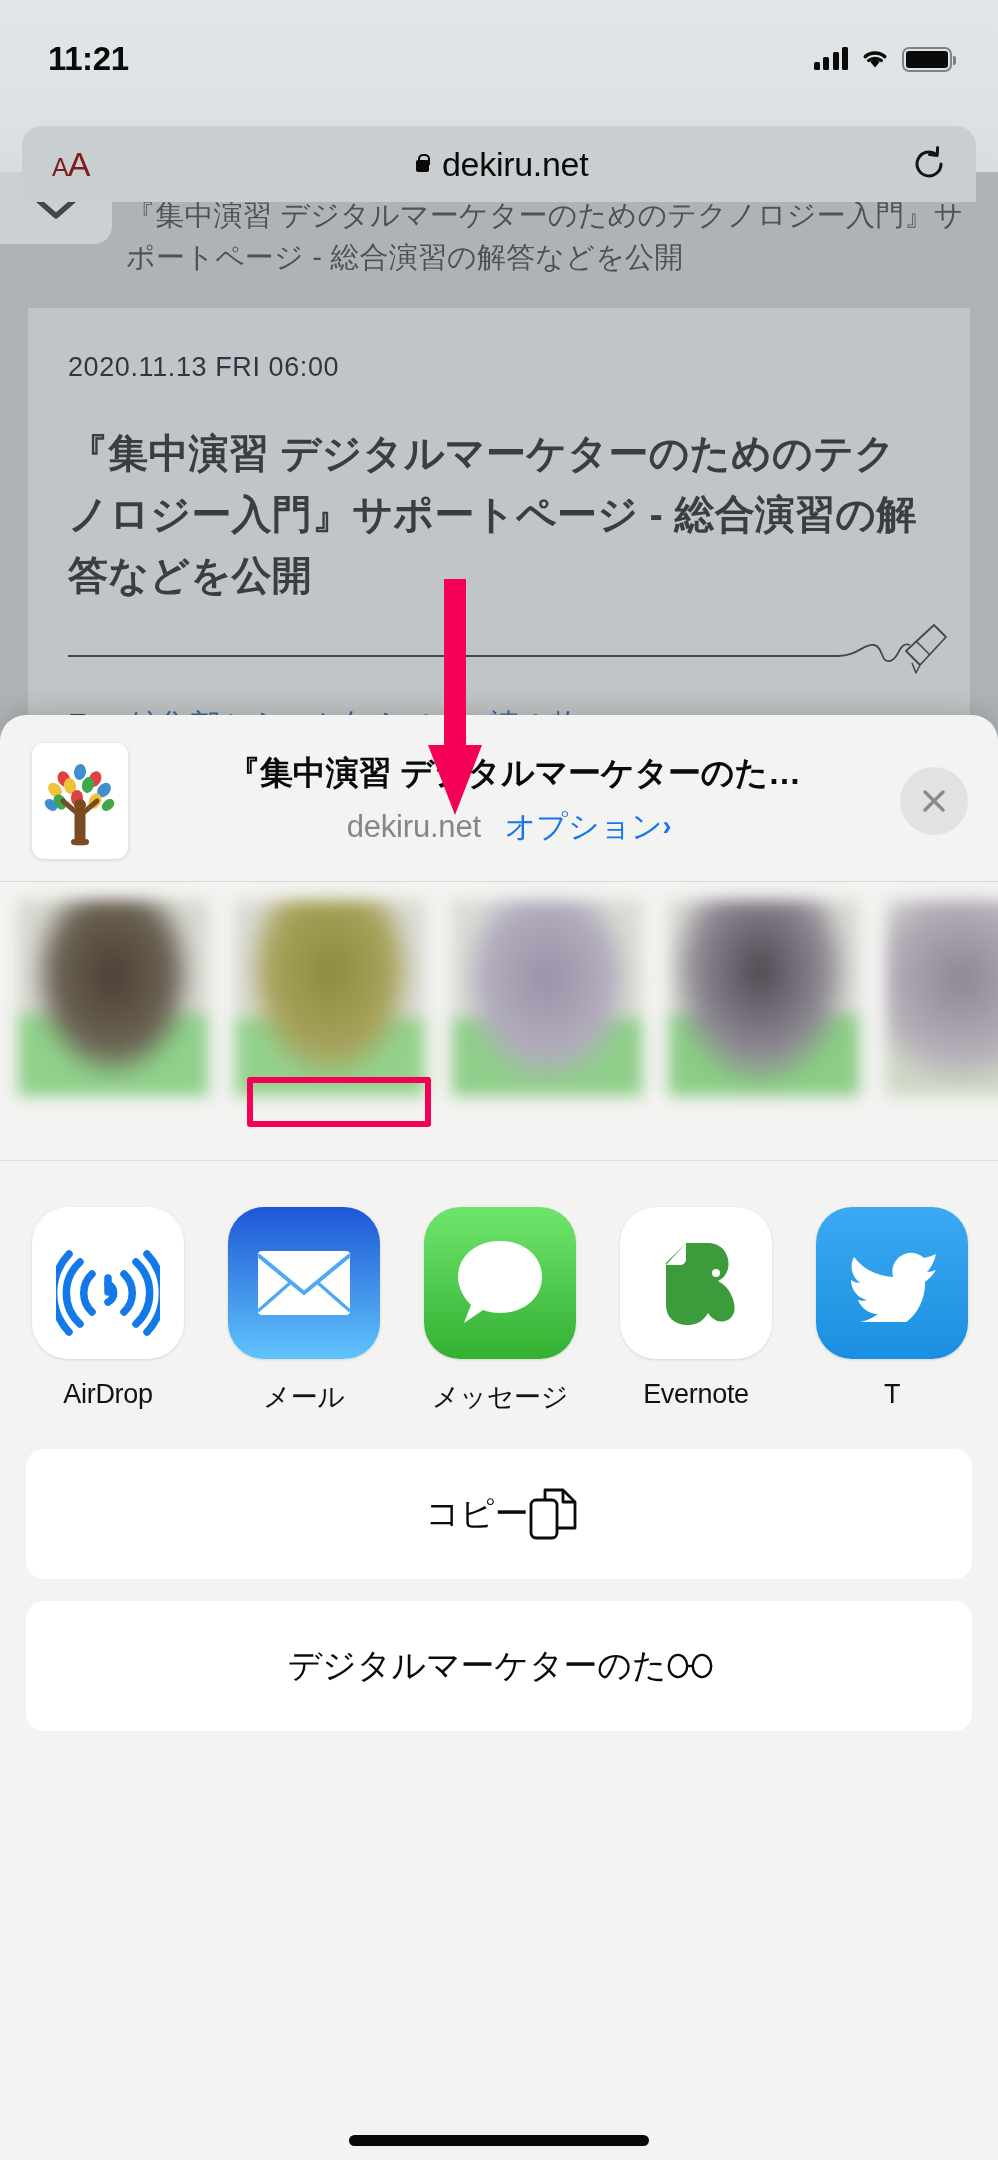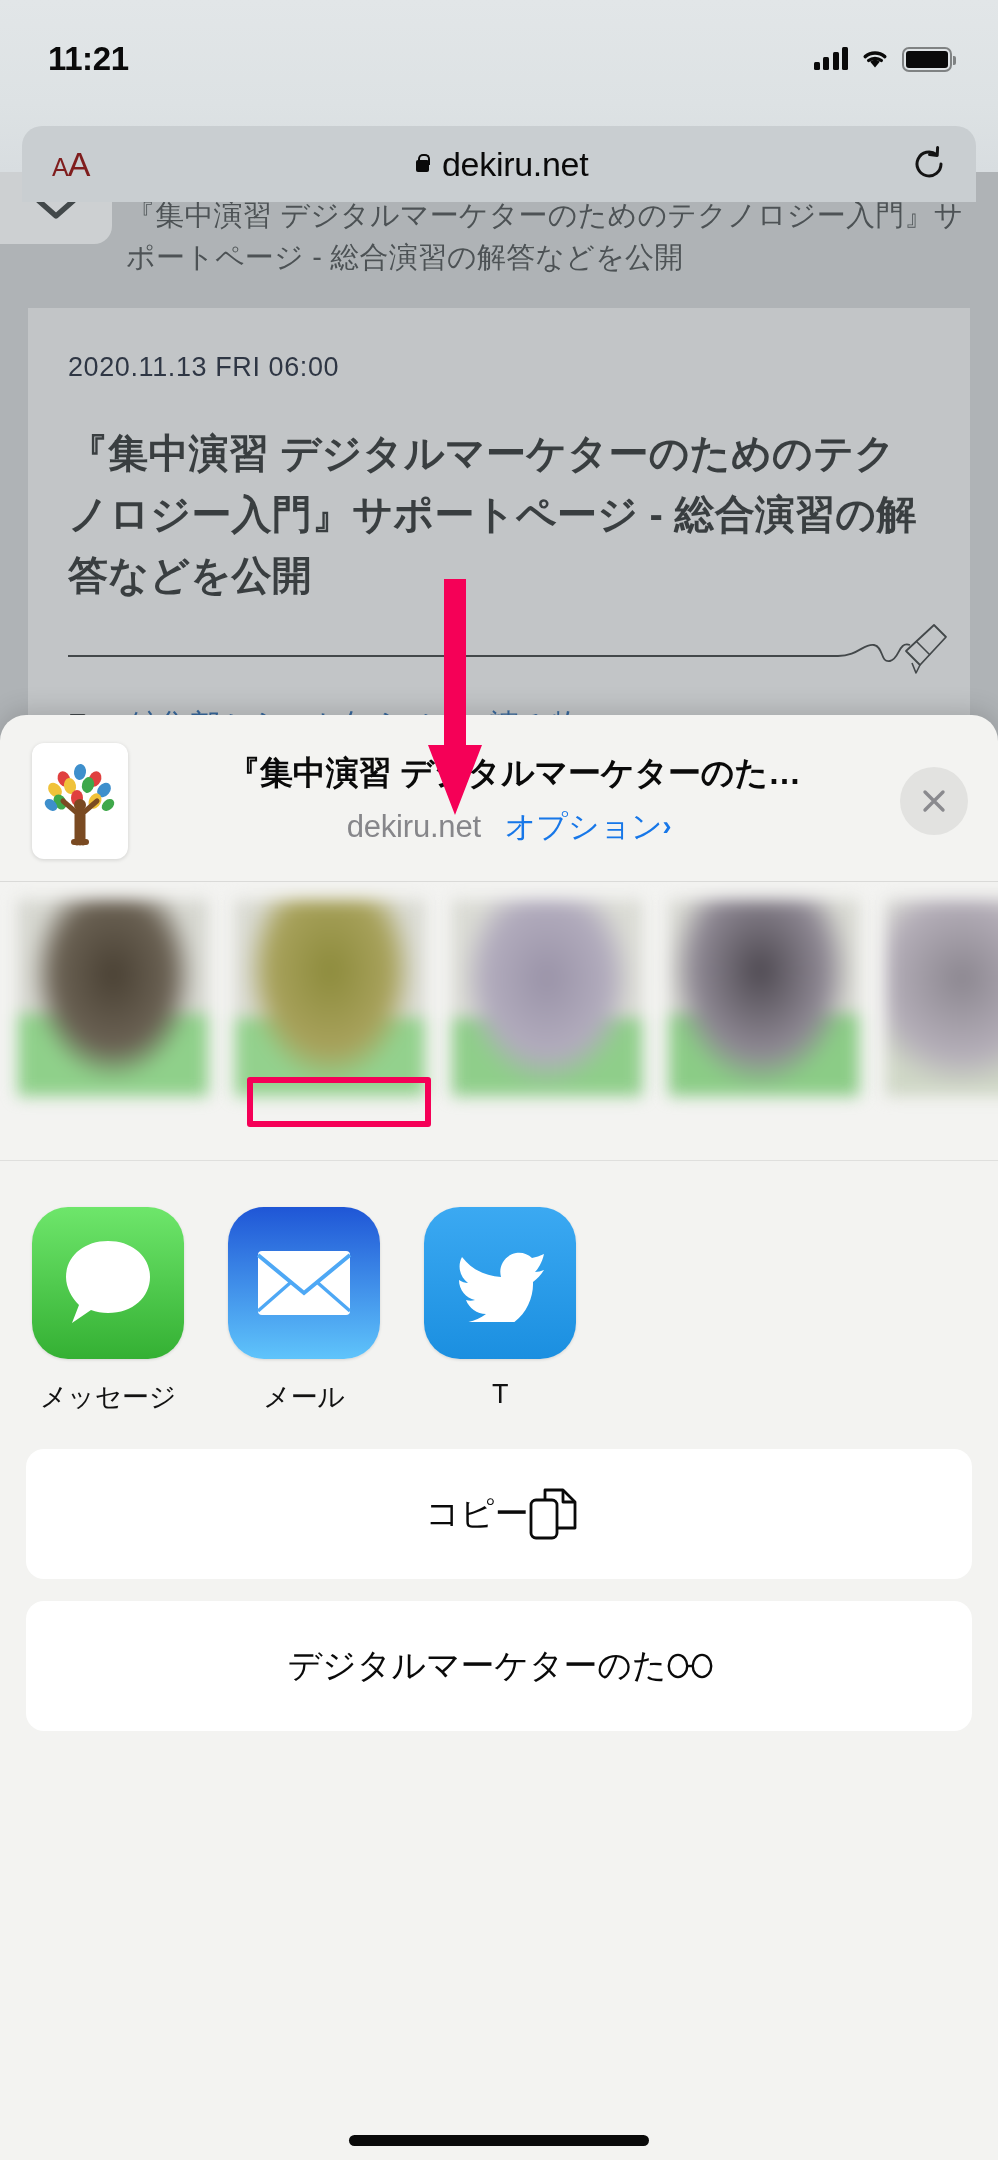--- a/index.html
+++ b/index.html
@@ -529,41 +529,68 @@
            linear-gradient(to bottom, #d8d9d2 0%, #d8d9d2 58%, #8bcc86 58%, #8bcc86 100%);"></div>
     <div class="sheet-photo" style="background:
            radial-gradient(ellipse at 40% 40%, #8c8790 0%, #b4aeb8 46%, transparent 66%),
            linear-gradient(to bottom, #dcddd6 0%, #dcddd6 62%, #cfd7c6 62%, #cfd7c6 100%);"></div>
   </div>
 
   <div class="sheet-sep2"></div>
 
   <div class="app-row">
 
-
     <div class="app-item">
-      <div class="app-icon" style="background:linear-gradient(to bottom,#6ee66b,#34b033);">
-        <svg width="104" height="104" viewBox="0 0 104 104">
-          <path d="M52 10 C77 10 94 26 94 46 C94 66 77 82 52 82 C46 82 40 81 35 79 L16 92 L23 74 C16 67 10 57 10 46 C10 26 27 10 52 10 Z" fill="#ffffff"></path>
+      <div class="app-icon" style="background:#ffffff;">
+        <svg width="104" height="110" viewBox="0 0 104 110">
+          <g stroke="#1479e8" fill="none" stroke-width="7.5" stroke-linecap="round">
+            <path d="M52 74 a10 10 0 0 0 0 -18"></path>
+            <path d="M36 84 a26 26 0 0 1 0 -38"></path>
+            <path d="M68 84 a26 26 0 0 0 0 -38"></path>
+            <path d="M24 96 a42 42 0 0 1 0 -62"></path>
+            <path d="M80 96 a42 42 0 0 0 0 -62"></path>
+            <path d="M13 104 a57 57 0 0 1 0 -78"></path>
+            <path d="M91 104 a57 57 0 0 0 0 -78"></path>
+          </g>
+          <path d="M52 50 L52 64" stroke="#1479e8" stroke-width="7.5" stroke-linecap="round"></path>
         </svg>
       </div>
-      <div class="app-label">メッセージ</div>
+      <div class="app-label">AirDrop</div>
     </div>
 
     <div class="app-item">
       <div class="app-icon" style="background:linear-gradient(to bottom,#1f56d6,#5fc4fb);">
         <svg width="104" height="80" viewBox="0 0 104 80">
           <rect x="6" y="8" width="92" height="64" rx="4" fill="#ffffff"></rect>
           <path d="M6 12 L52 50 L98 12" stroke="#4ea8f5" stroke-width="4" fill="none"></path>
           <path d="M6 68 L38 40 M98 68 L66 40" stroke="#4ea8f5" stroke-width="3.4" fill="none"></path>
         </svg>
       </div>
       <div class="app-label">メール</div>
     </div>
 
+    <div class="app-item">
+      <div class="app-icon" style="background:linear-gradient(to bottom,#6ee66b,#34b033);">
+        <svg width="104" height="104" viewBox="0 0 104 104">
+          <path d="M52 10 C77 10 94 26 94 46 C94 66 77 82 52 82 C46 82 40 81 35 79 L16 92 L23 74 C16 67 10 57 10 46 C10 26 27 10 52 10 Z" fill="#ffffff"></path>
+        </svg>
+      </div>
+      <div class="app-label">メッセージ</div>
+    </div>
+
+    <div class="app-item">
+      <div class="app-icon" style="background:#ffffff;">
+        <svg width="100" height="100" viewBox="0 0 100 100">
+          <path d="M40 10 L20 30 L20 72 C20 84 28 92 42 92 C52 92 58 87 62 80 C66 86 72 90 79 88 C87 86 90 78 88 70 C86 60 80 52 72 48 C80 44 84 36 82 26 C80 16 72 10 62 10 Z" fill="#3c9c3c"></path>
+          <path d="M40 10 L40 26 C40 30 37 32 33 32 L20 32 Z" fill="#ffffff"></path>
+          <circle cx="70" cy="40" r="4" fill="#ffffff"></circle>
+        </svg>
+      </div>
+      <div class="app-label">Evernote</div>
+    </div>
 
     <div class="app-item">
       <div class="app-icon" style="background:linear-gradient(to bottom,#3ba9f2,#1b8fe0);">
         <svg width="92" height="78" viewBox="0 0 92 78">
           <path d="M90 10 C86 12 82 13 78 14 C74 10 68 8 62 9 C51 11 44 22 47 33 C31 32 17 25 8 13 C3 22 6 33 14 39 C11 39 8 38 5 36 C5 46 12 54 21 56 C18 57 15 57 12 56 C15 64 23 70 32 70 C23 77 12 80 1 78 C11 84 22 87 33 87 C63 87 80 61 79 38 C83 35 87 31 90 26 C87 27 84 28 81 28 C84 25 88 19 90 10 Z" fill="#ffffff"></path>
         </svg>
       </div>
       <div class="app-label">T</div>
     </div>
   </div>

